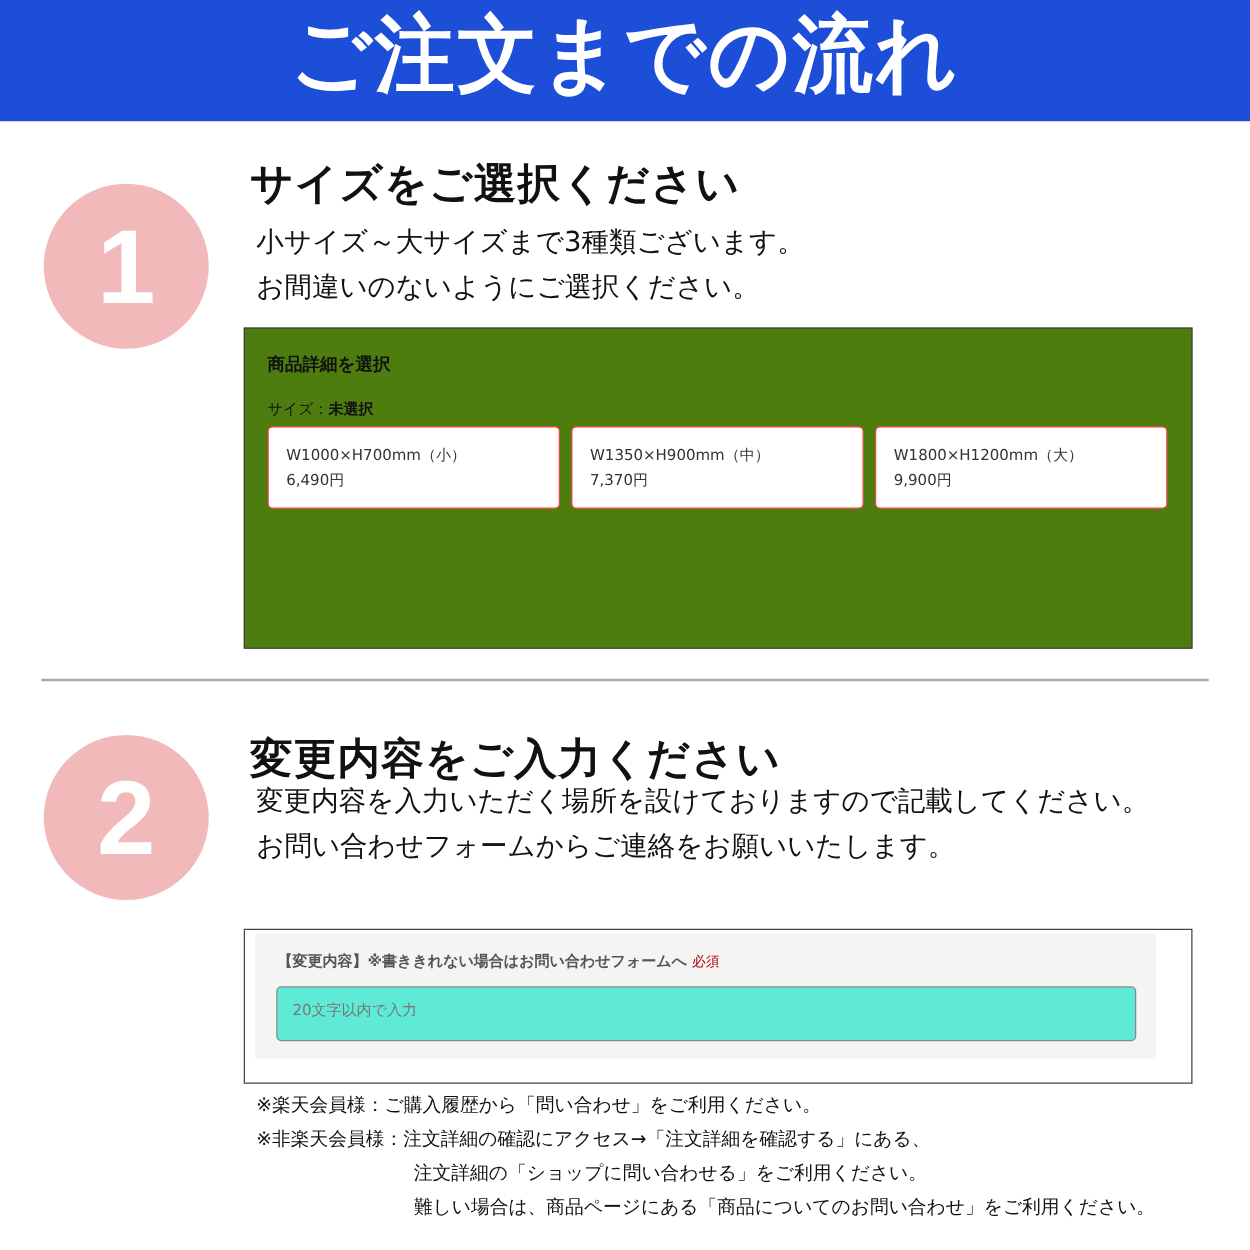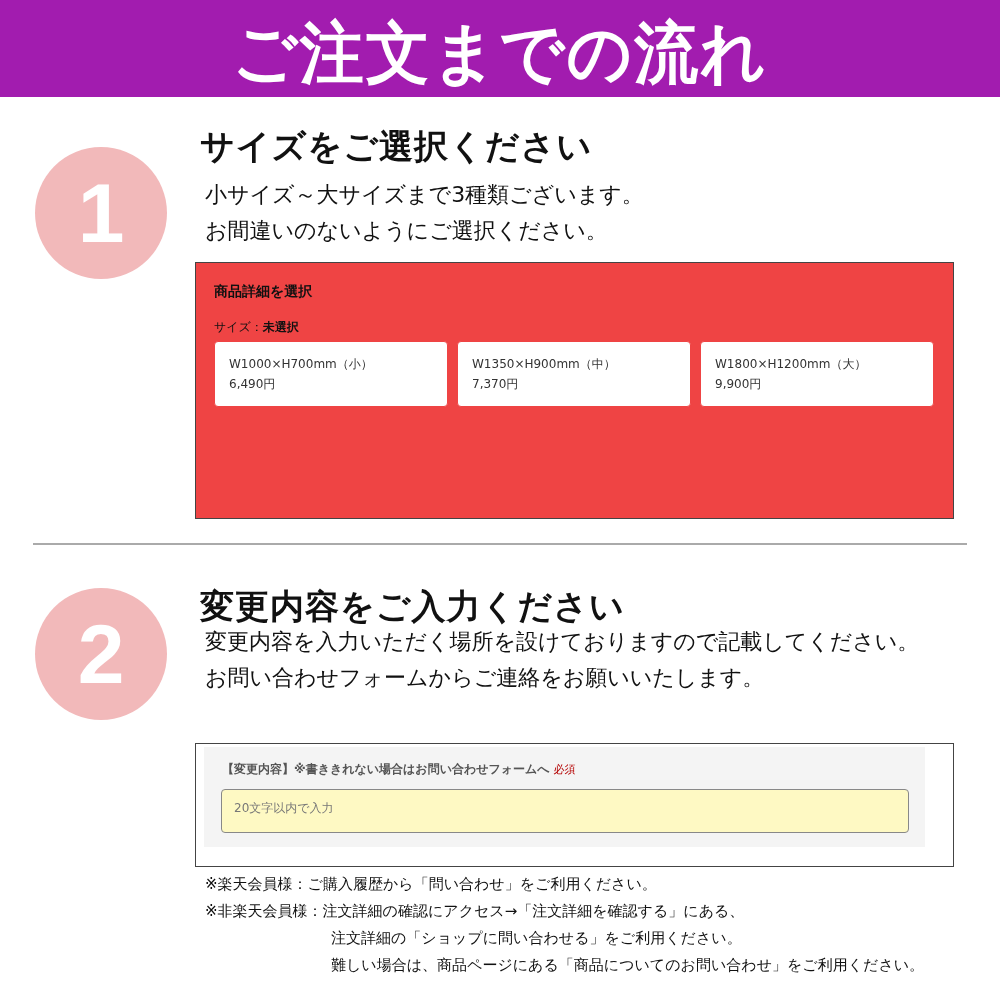--- a/index.html
+++ b/index.html
@@ -1,22 +1,22 @@
 <!DOCTYPE html>
 <html><head>
 <meta charset="utf-8">
 <style>
   * { box-sizing: border-box; margin: 0; padding: 0; }
   html, body { width: 1000px; height: 1000px; background: #ffffff; overflow: hidden; }
   body { font-family: "DejaVu Sans", sans-serif; color: #111; position: relative; }
 
   .header {
     position: absolute; left: 0; top: 0; width: 1000px; height: 97px;
-    background: #a21caf;
-    display: flex; align-items: flex-end; justify-content: center;
+    background: #1d4ed8;
+    display: flex; align-items: flex-start; justify-content: center;
   }
   .header-title {
     color: #fff; font-weight: bold; font-size: 64px; letter-spacing: 2px;
     font-family: "DejaVu Sans", sans-serif;
     transform: scaleY(1.05);
   }
 
   .step-circle {
     position: absolute; width: 132px; height: 132px; border-radius: 50%;
     background: #f2b9ba; color: #fff;
@@ -28,21 +28,21 @@
     font-family: "DejaVu Sans", sans-serif; letter-spacing: 1px;
   }
   .step-desc {
     position: absolute; font-size: 22px; line-height: 36px; color: #111;
     font-family: "DejaVu Sans", sans-serif;
   }
 
   
   .panel1 {
     position: absolute; left: 195px; top: 262px; width: 759px; height: 257px;
-    border: 1px solid #444; background: #ef4444;
+    border: 1px solid #444; background: #4d7c0f;
   }
   .panel1-title { position: absolute; left: 18px; top: 20px; font-size: 14px; font-weight: bold; }
   .size-label { position: absolute; left: 18px; top: 56px; font-size: 12px; }
   .size-label b { font-weight: bold; text-align: center; }
   .options { position: absolute; left: 18px; top: 78px; display: flex; gap: 9px; }
   .option {
     width: 234px; height: 66px; border: 1px solid #ef4444; border-radius: 4px;
     padding: 12px 14px; font-size: 12px; line-height: 20px; color: #333; background: #fff;
     cursor: pointer;
   }
@@ -57,21 +57,21 @@
     border: 1px solid #444; background: #fff;
   }
   .panel2-inner {
     position: absolute; left: 8px; top: 3px; width: 721px; height: 100px; background: #f4f4f4;
   }
   .field-label { position: absolute; left: 18px; top: 14px; font-size: 12px; color: #555; font-weight: bold; }
   .field-label .normal { font-weight: bold; color: #555; }
   .required { color: #b40000; font-weight: normal; font-size: 11px; margin-left: 4px; }
   .textarea {
     position: absolute; left: 17px; top: 42px; width: 688px; height: 44px;
-    border: 1px solid #888; border-radius: 4px; background: #fef9c3;
+    border: 1px solid #888; border-radius: 4px; background: #5eead4;
     padding: 10px 12px; font-size: 12px; color: #666; resize: none;
     font-family: "DejaVu Sans", sans-serif;
   }
   .textarea::placeholder { color: #777; }
 
   .notes { position: absolute; left: 205px; top: 871px; font-size: 15px; line-height: 27px; color: #111; }
   .note-row { display: flex; white-space: nowrap; }
   .note-indent { padding-left: 126px; white-space: nowrap; }
 </style>
 </head>

